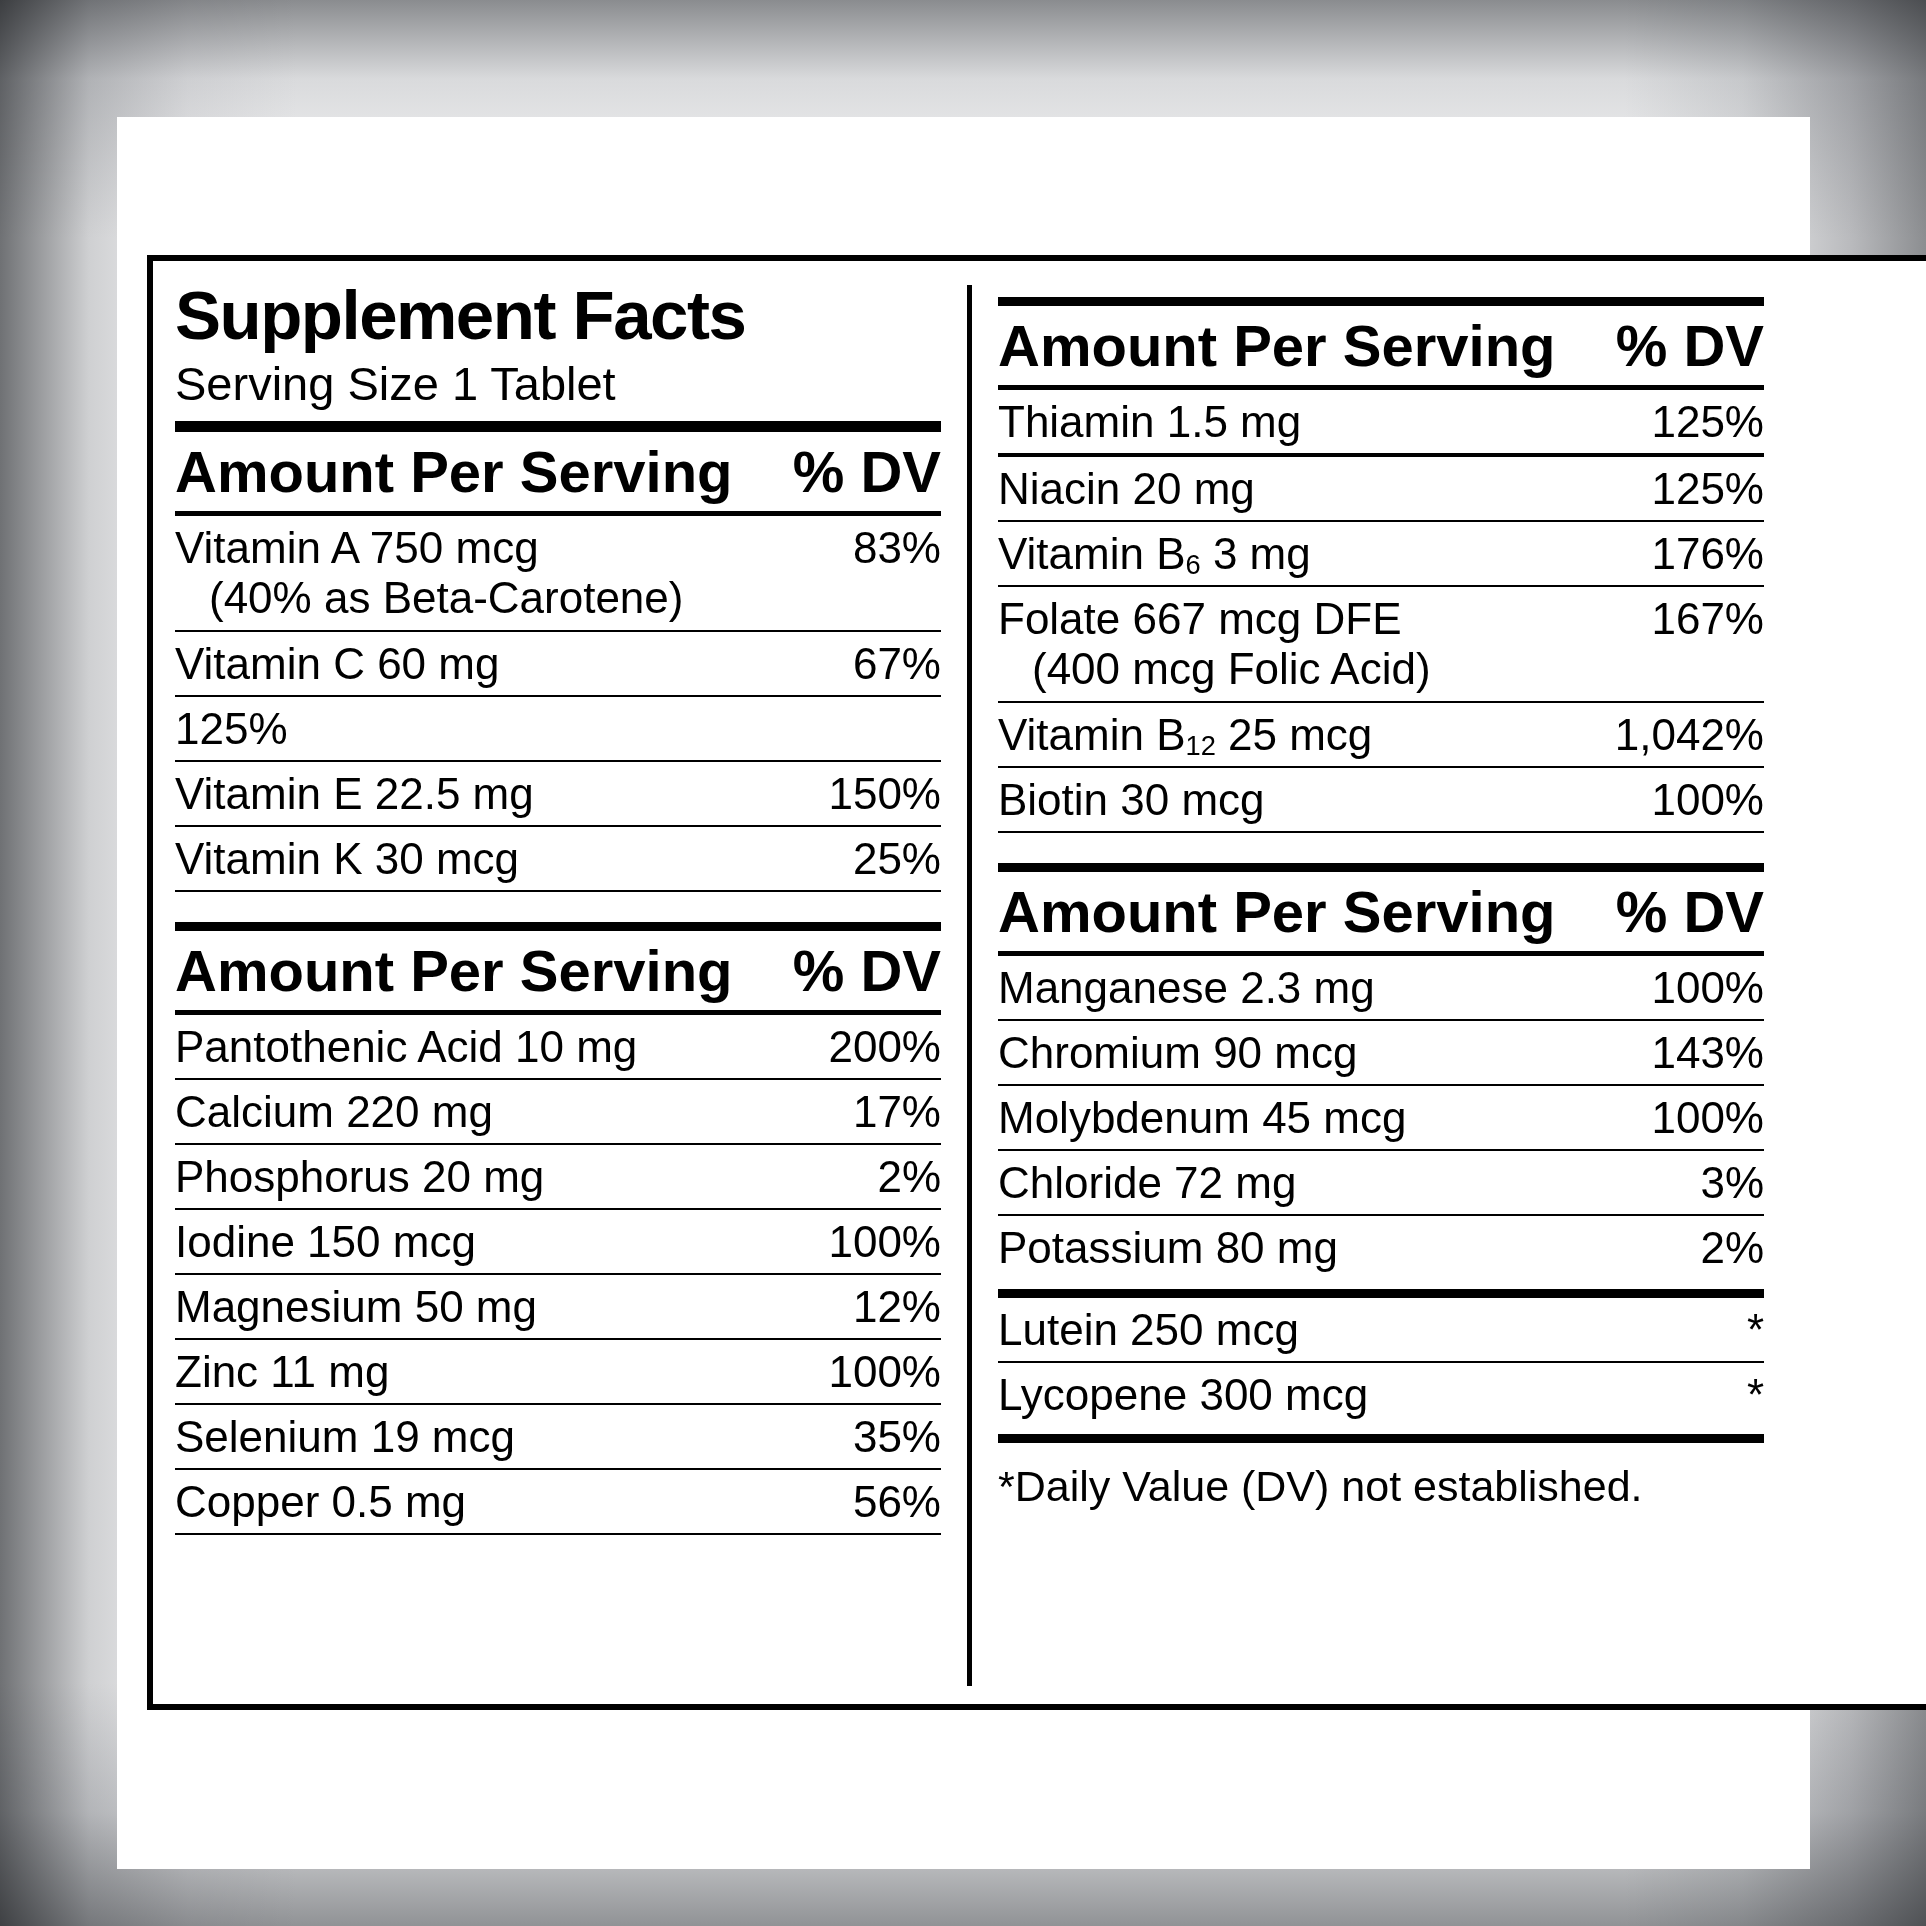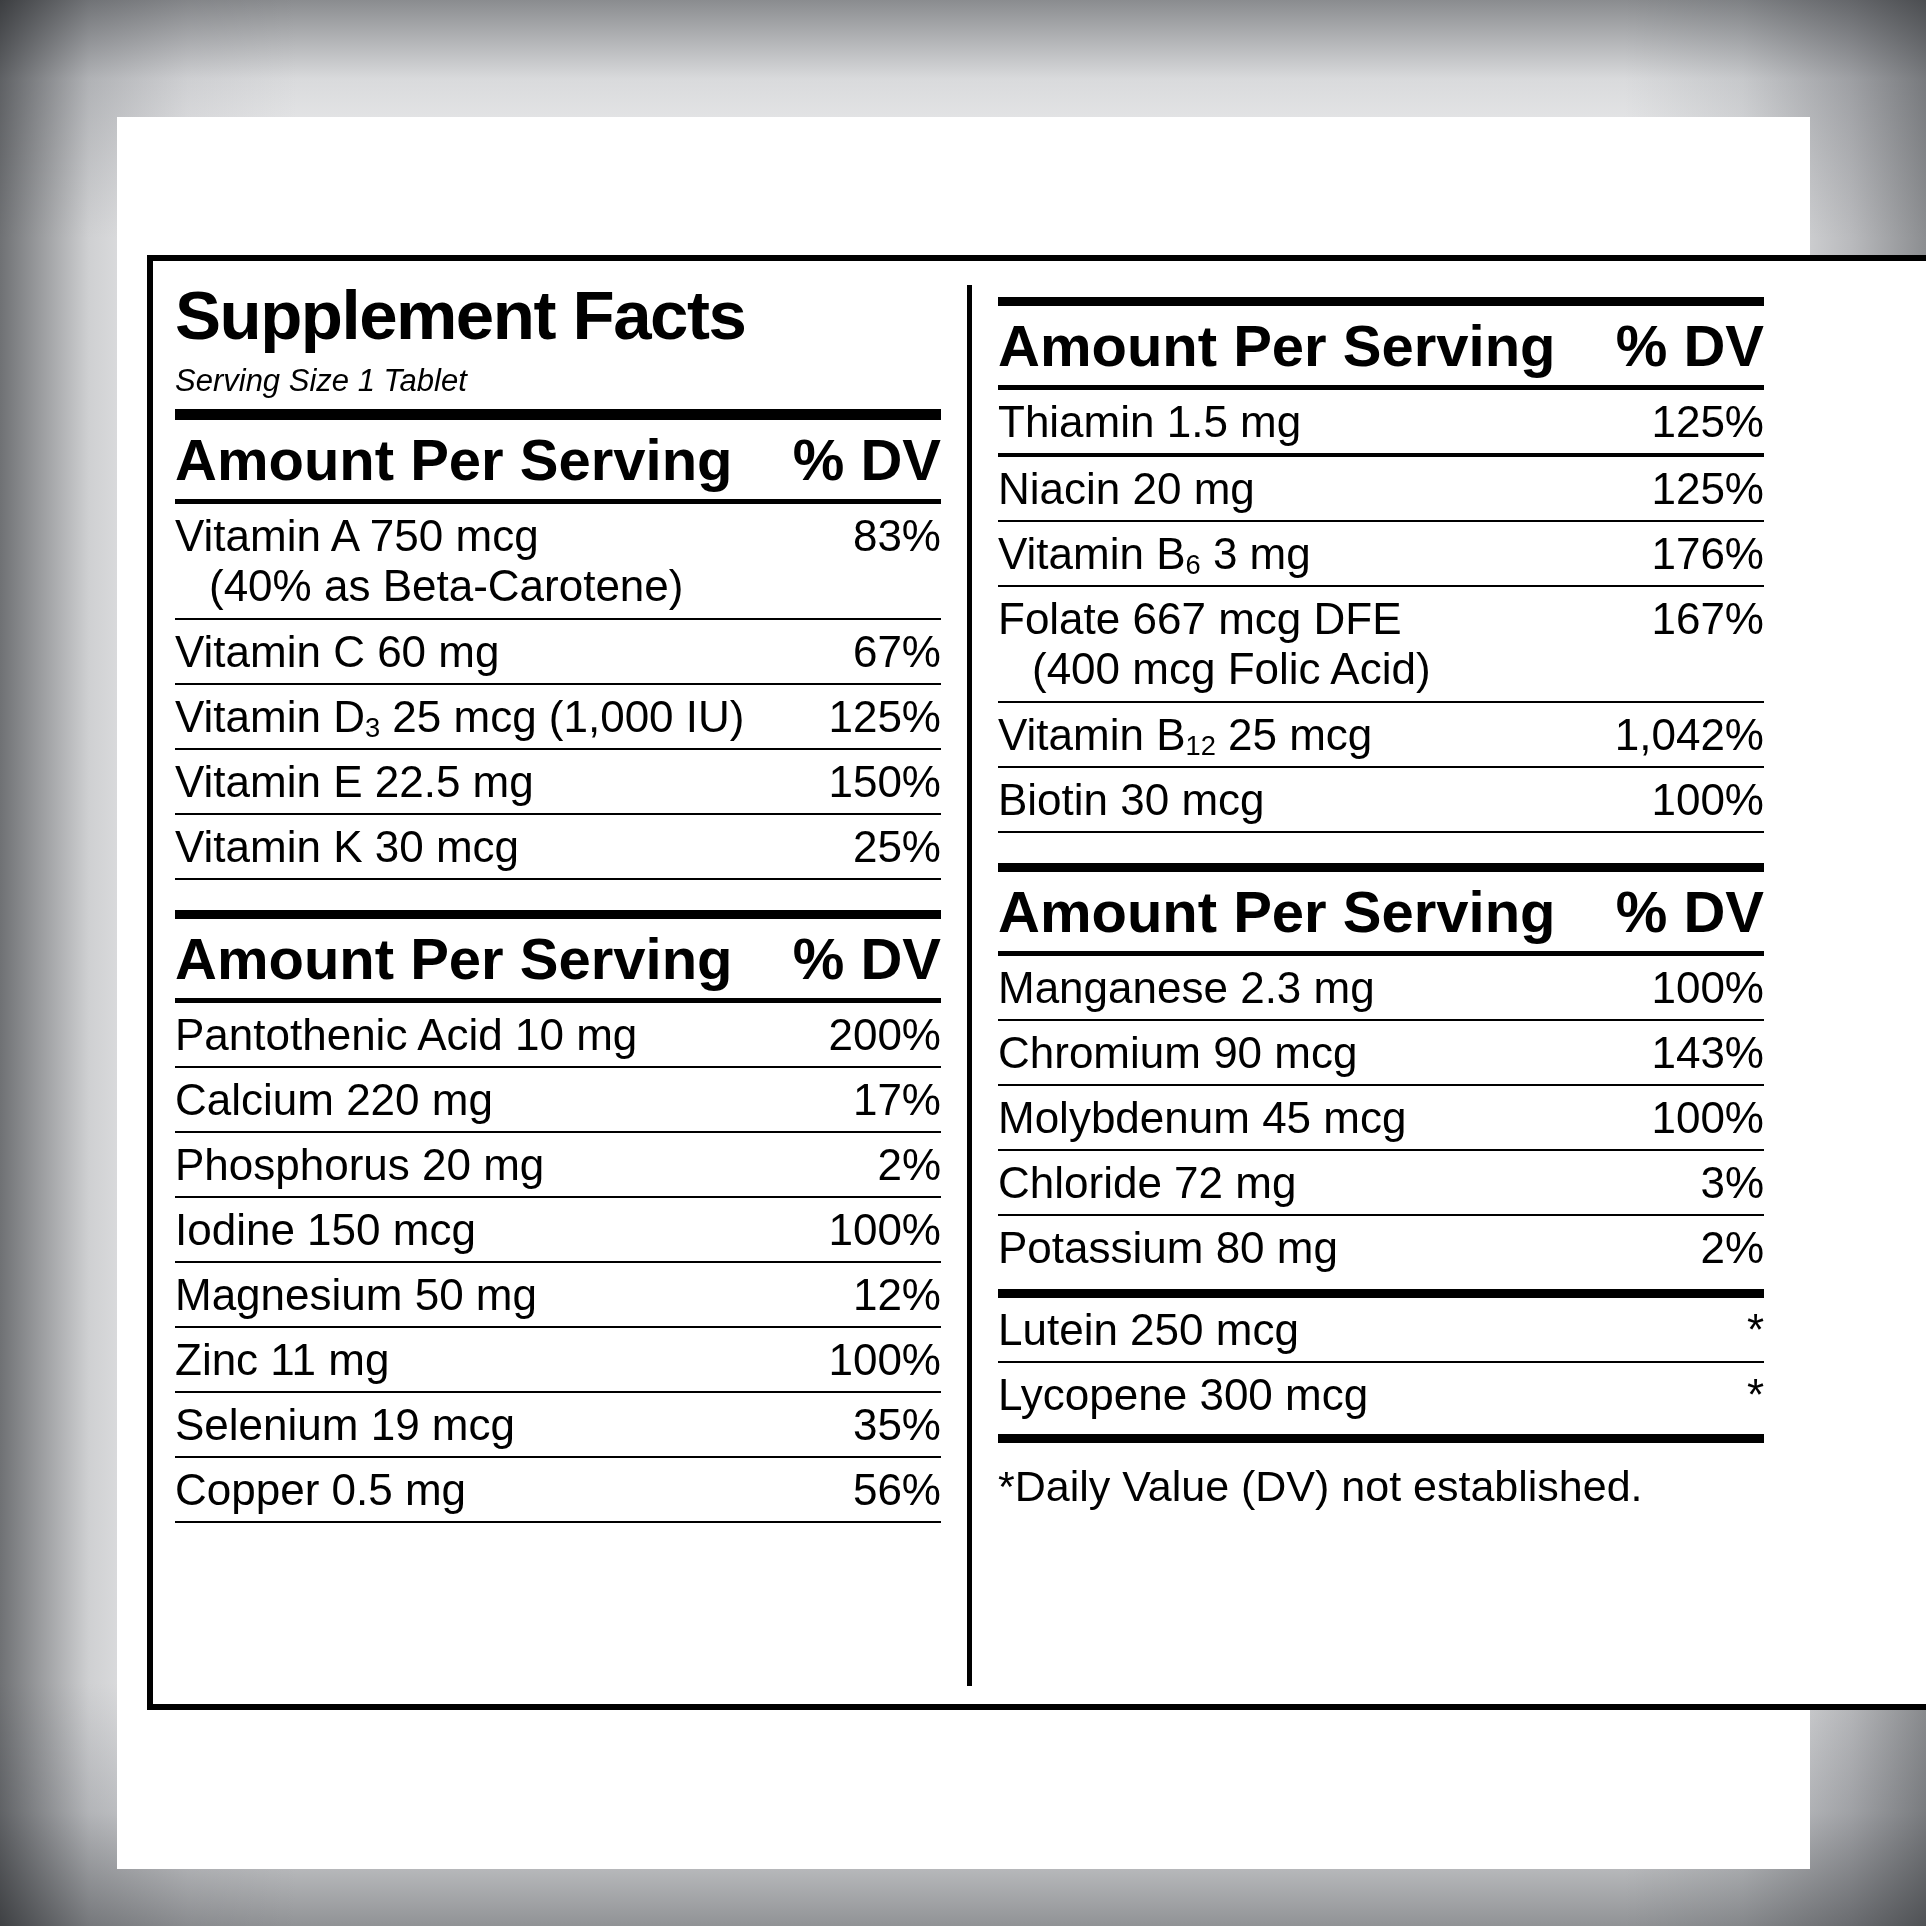--- a/index.html
+++ b/index.html
@@ -89,25 +89,24 @@
 
   .title {
     font-size: 69px;
     font-weight: bold;
     letter-spacing: -1.5px;
     line-height: 1.02;
     margin: 2px 0 0 0;
     white-space: nowrap;
   }
   .serving {
-    font-size: 31px;
+    font-size: 47px;
     line-height: 1.15;
-    margin: 12px 0 0 0;
-    white-space: nowrap;
-    font-style: italic;
+    margin: 6px 0 0 0;
+    white-space: nowrap;
   }
 
   .rule-thick {
     height: 11px;
     background: #000000;
     margin: 10px 0 0 0;
   }
   .rule-thick-sm {
     height: 9px;
     background: #000000;
@@ -195,21 +194,20 @@
       <div class="sub">(40% as Beta-Carotene)</div>
       <div class="rule-thin"></div>
 
       <div class="row">
         <span class="name">Vitamin C 60 mg</span>
         <span class="dv">67%</span>
       </div>
       <div class="rule-thin"></div>
 
       <div class="row">
-        <span class="name">Vitamin D<sub>3</sub> 25 mcg (1,000 IU)</span>
         <span class="dv">125%</span>
       </div>
       <div class="rule-thin"></div>
 
       <div class="row">
         <span class="name">Vitamin E 22.5 mg</span>
         <span class="dv">150%</span>
       </div>
       <div class="rule-thin"></div>
 

